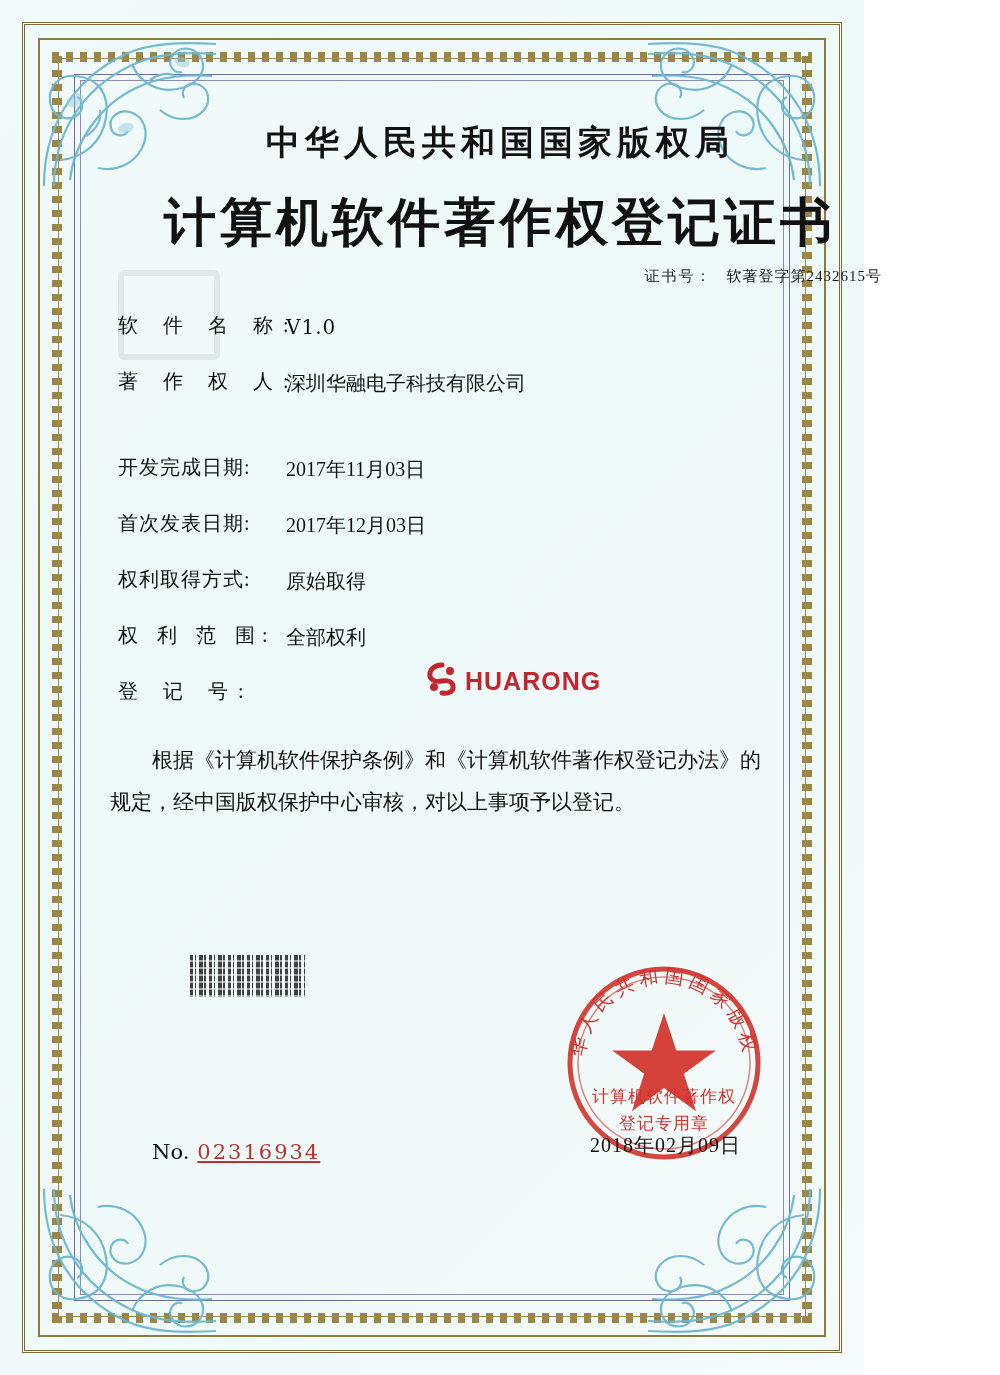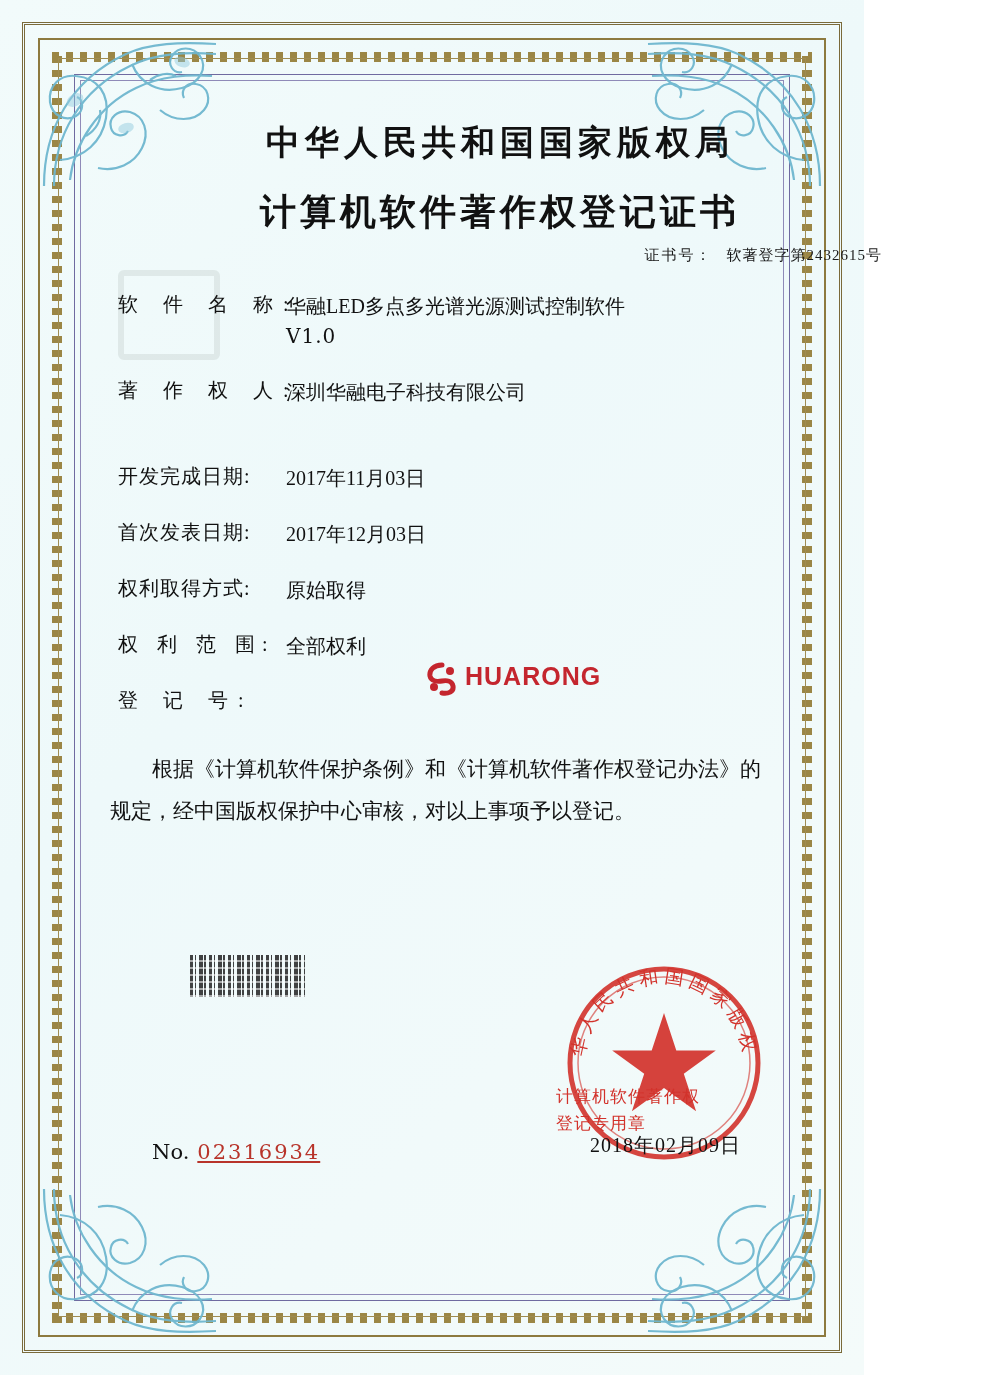--- a/index.html
+++ b/index.html
@@ -102,21 +102,21 @@
   .title-main {
     text-align: center;
     font-size: 34px;
     letter-spacing: 5px;
     font-weight: bold;
     color: #111;
     font-family: "DejaVu Serif", serif;
   }
   .title-sub {
     text-align: center;
-    font-size: 36px;
+    font-size: 52px;
     letter-spacing: 4px;
     font-weight: bold;
     color: #111;
     margin-top: 22px;
     font-family: "DejaVu Serif", serif;
   }
   .cert-no {
     text-align: right;
     font-size: 15px;
     color: #1a1a1a;
@@ -212,21 +212,21 @@
     color: #111;
     letter-spacing: 1px;
   }
 
   
   .logo {
     position: absolute;
     left: 425px;
     top: 662px;
     display: flex;
-    align-items: flex-start;
+    align-items: flex-end;
   }
   .logo-mark {
     width: 34px;
     height: 34px;
     position: relative;
   }
   .logo-text {
     font-family: "Liberation Sans", sans-serif;
     font-weight: bold;
     font-size: 25px;
@@ -240,21 +240,21 @@
     position: absolute;
     left: 556px;
     top: 955px;
     width: 216px;
     height: 216px;
     pointer-events: none;
   }
   .seal-text-top, .seal-line1, .seal-line2 {
     position: absolute;
     width: 100%;
-    text-align: left;
+    text-align: center;
     color: #d2322b;
     font-family: "DejaVu Serif", serif;
   }
   .seal-line1 {
     top: 130px;
     font-size: 17px;
     letter-spacing: 1px;
   }
   .seal-line2 {
     top: 157px;
@@ -352,21 +352,20 @@
 
     <div class="cert-no">
       <span class="lbl">证书号：</span><span class="val">软著登字第2432615号</span>
     </div>
 
     <div class="fields">
 
       <div class="field-row">
         <div class="field-label sp4">软 件 名 称:</div>
         <div class="field-value">
-          <span>华融LED多点多光谱光源测试控制软件</span>
           <span class="line2">V1.0</span>
         </div>
       </div>
 
       <div class="field-row">
         <div class="field-label sp4">著 作 权 人:</div>
         <div class="field-value">深圳华融电子科技有限公司</div>
       </div>
 
       <div class="gap-big"></div>

